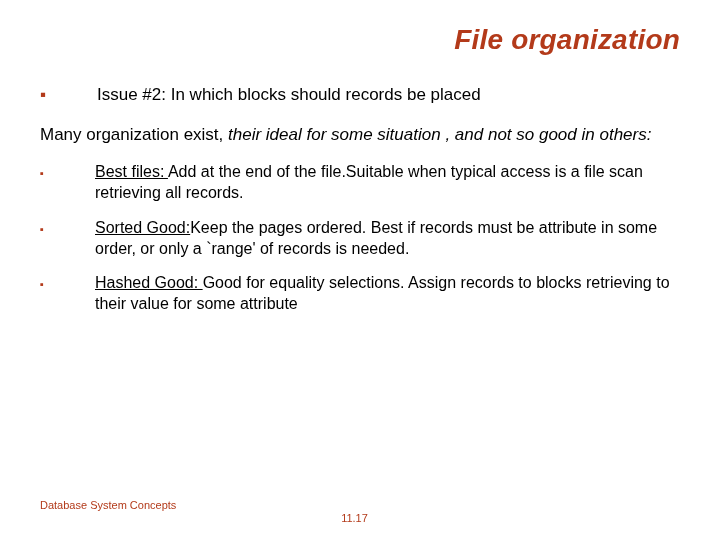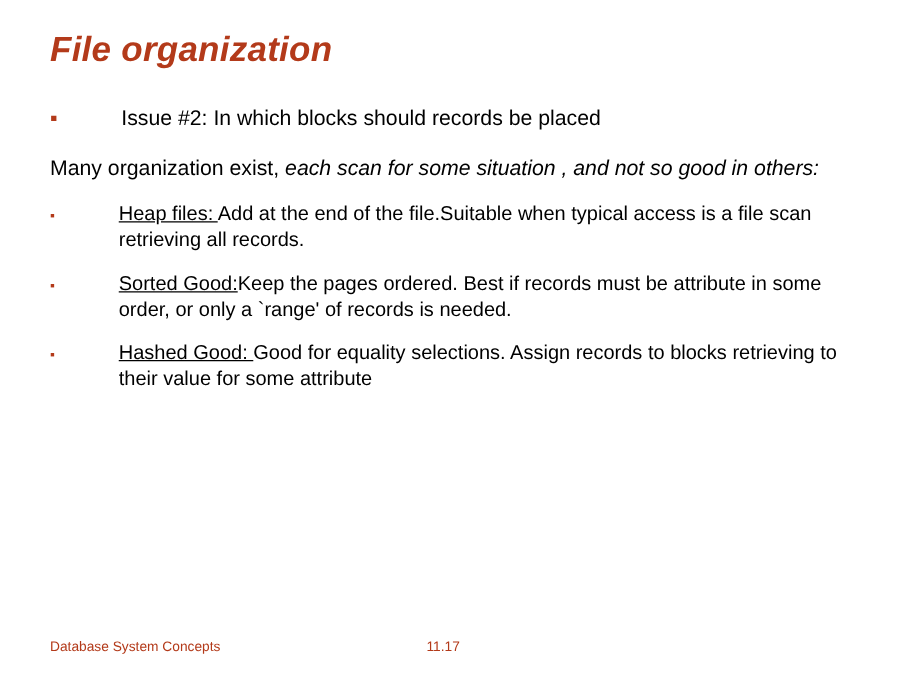--- a/index.html
+++ b/index.html
@@ -14,21 +14,21 @@
     overflow: hidden;
   }
   .slide {
     box-sizing: border-box;
     width: 720px;
     height: 540px;
     padding: 18px 40px 0 40px;
     position: relative;
   }
   .title {
-    text-align: left;
+    text-align: right;
     font-size: 28px;
     font-weight: bold;
     font-style: italic;
     color: #b33a1a;
     margin: 6px 0 28px 0;
     letter-spacing: 0.2px;
   }
   .row {
     display: flex;
     margin: 0 0 18px 0;
@@ -57,21 +57,21 @@
     font-size: 17px;
     line-height: 1.3;
     margin: 12px 0 16px 0;
     padding: 0 0 0 0;
   }
   .intro .ital { font-style: italic; }
   .u { text-decoration: underline; }
   .footer-left {
     position: absolute;
     left: 40px;
-    bottom: 16px;
+    bottom: 29px;
     font-size: 11px;
     color: #b33a1a;
   }
   .footer-center {
     position: absolute;
     left: 0;
     right: 11px;
     bottom: 16px;
     text-align: center;
     font-size: 11px;
@@ -84,27 +84,27 @@
 <div class="slide">
 
   <div class="title">File organization</div>
 
   <div class="row">
     <div class="bullet">▪</div>
     <div class="txt">Issue #2: In which blocks should records be placed</div>
   </div>
 
   <div class="intro">
-    <span>Many organization exist, </span><span class="ital">each scan for some situation</span> <span class="ital">, and not so good in others:</span>
+    <span>Many organization exist, </span><span class="ital">their ideal for some situation</span> <span class="ital">, and not so good in others:</span>
   </div>
 
   <div class="row small">
     <div class="bullet small">▪</div>
     <div class="txt">
-      <span class="u">Heap files: </span><span> Add at the end of the file.Suitable when typical access is a file scan retrieving all records.</span>
+      <span class="u">Best files: </span><span> Add at the end of the file.Suitable when typical access is a file scan retrieving all records.</span>
     </div>
   </div>
 
   <div class="row small">
     <div class="bullet small">▪</div>
     <div class="txt">
       <span class="u">Sorted Good:</span><span>Keep the pages ordered. Best if records must be attribute in some order, or only a `range' of records is needed.</span>
     </div>
   </div>
 

